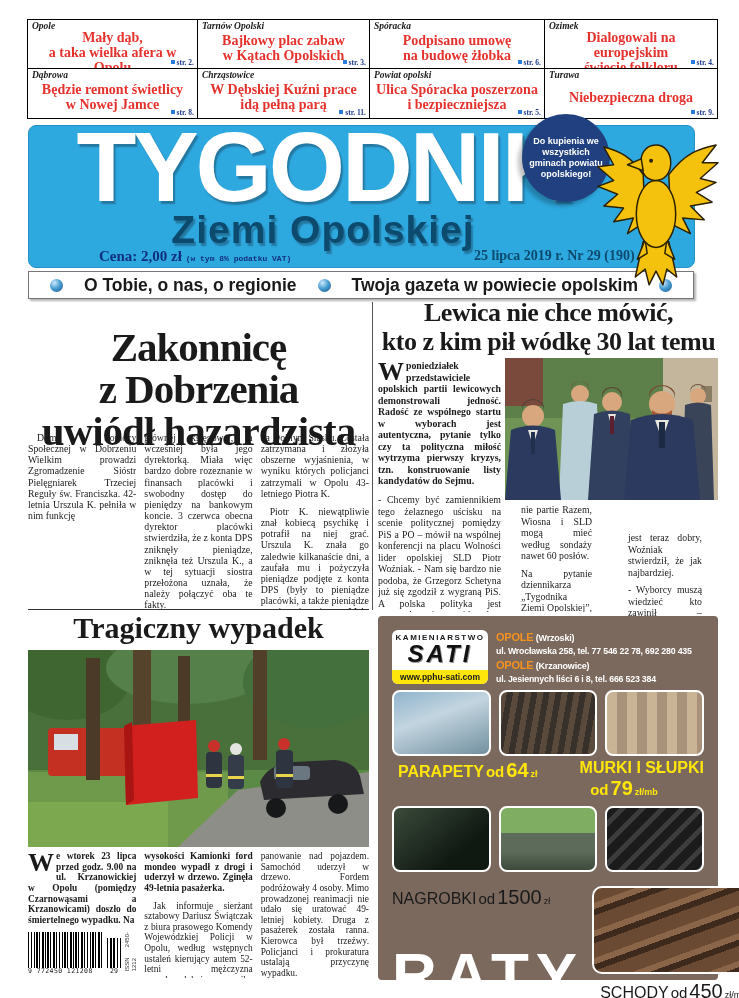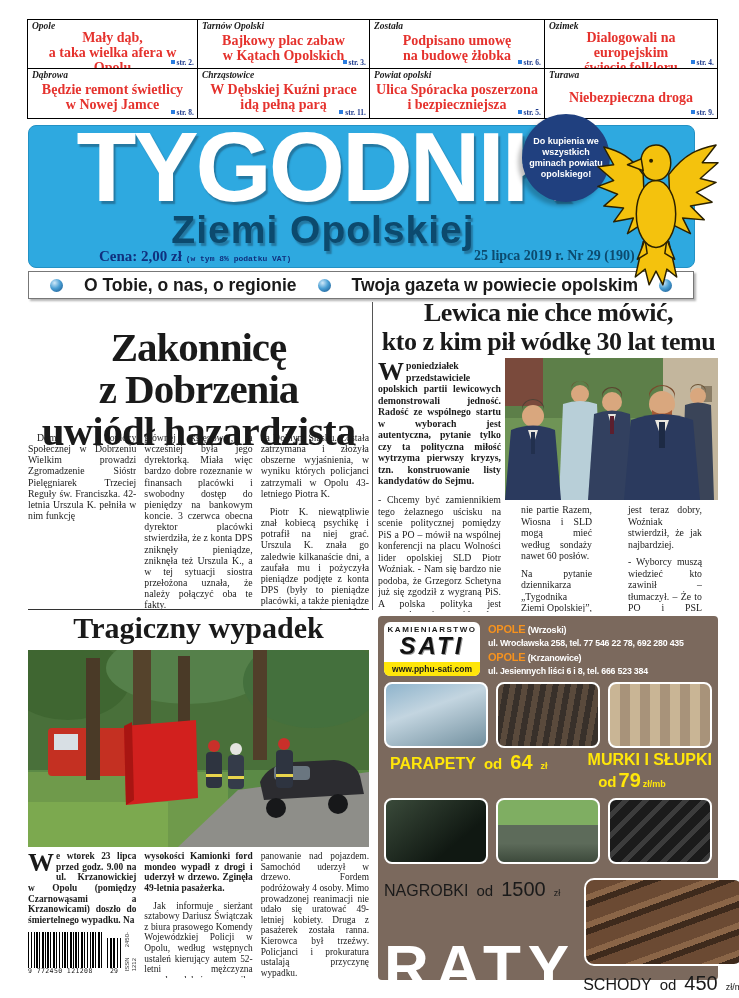--- a/index.html
+++ b/index.html
@@ -63,39 +63,39 @@
   .acc-cols .col{font-size:9.4px;line-height:1.13;}
 
   .pol-h{position:absolute;left:378px;top:299px;width:341px;text-align:center;font-weight:bold;
          font-size:26px;line-height:1.1;letter-spacing:-.5px;white-space:pre-line;}
   .pol-col1{position:absolute;left:378px;top:360px;width:123px;height:252px;overflow:hidden;
             font-size:9.8px;line-height:1.18;text-align:justify;}
   .pol-col1 p{margin:0 0 7px;}
   .pol-photo{position:absolute;left:505px;top:358px;width:213px;height:142px;}
   .pol-col2{position:absolute;left:505px;top:504px;width:103px;height:108px;overflow:hidden;
             font-size:9.8px;line-height:1.18;text-align:justify;}
-  .pol-col3{position:absolute;left:612px;top:504px;width:106px;height:108px;overflow:hidden;
+  .pol-col3{position:absolute;left:612px;top:532px;width:106px;height:108px;overflow:hidden;
             font-size:9.8px;line-height:1.18;text-align:justify;}
   .pol-col2 p,.pol-col3 p{margin:0 16px 6px;}
 
   
   .barcode{display:flex;position:relative;margin-top:4px;width:104px;}
   .bars-main{width:74px;height:36px;
      background:repeating-linear-gradient(90deg,#000 0 1px,#fff 1px 2.6px,#000 2.6px 4.4px,#fff 4.4px 5.6px);}
   .bc-digits{font-size:6.5px;font-family:"DejaVu Sans Mono",monospace;letter-spacing:.4px;}
   .bc-addon{margin-left:5px;text-align:center;}
   .bars-addon{width:14px;height:30px;margin-top:6px;
      background:repeating-linear-gradient(90deg,#000 0 1.5px,#fff 1.5px 3.2px);}
   .bc-d2{font-size:6.5px;font-family:"DejaVu Sans Mono",monospace;}
   .issn{position:absolute;left:96px;bottom:4px;writing-mode:vertical-rl;transform:rotate(180deg);
         font-size:6px;font-family:"Liberation Sans",sans-serif;color:#333;}
 
   
   .ad{position:absolute;left:378px;top:616px;width:340px;height:364px;background:#7b695d;
-      border-radius:4px;padding:6px;box-sizing:border-box;display:flex;flex-direction:column;
+      border-radius:4px;padding:14px;box-sizing:border-box;display:flex;flex-direction:column;
       font-family:"Liberation Sans",sans-serif;}
   .ad-head{display:flex;gap:8px;height:54px;flex:none;}
   .ad-logo{width:96px;background:#fff;border-radius:6px;overflow:hidden;display:flex;
            flex-direction:column;text-align:center;flex:none;}
   .ad-logo .kam{font-size:8px;font-weight:bold;letter-spacing:1.5px;margin-top:3px;}
   .ad-logo .sati{font-size:24px;font-weight:bold;font-style:italic;line-height:1;
                  letter-spacing:3px;color:#111;text-shadow:1px 1px 0 #9a9a9a;}
   .ad-logo .web{margin-top:auto;background:#ffe60a;font-size:8.5px;font-weight:bold;padding:2px 0;}
   .ad-contacts{flex:1;color:#fff;font-size:8.8px;font-weight:bold;line-height:1.4;
                letter-spacing:-.2px;white-space:nowrap;}
@@ -103,21 +103,21 @@
   .ad-contacts .area{color:#fff;font-size:9px;}
   .ad-row{display:flex;gap:8px;margin-top:6px;flex:none;}
   .ph{border:2px solid #fff;border-radius:8px;flex:1;height:62px;}
   .ph1{background:linear-gradient(160deg,#8fb4cc 0%,#c3d5e0 40%,#72909f 100%);}
   .ph2{background:repeating-linear-gradient(100deg,#5a4a3c 0 6px,#38302a 6px 12px);}
   .ph3{background:repeating-linear-gradient(90deg,#c9b595 0 10px,#a8937a 10px 20px);}
   .ph4{background:linear-gradient(140deg,#3a4a3a,#101812 70%);}
   .ph5{background:linear-gradient(180deg,#7fae62 0 40%,#5d6b5a 40% 70%,#3d4a3c 100%);}
   .ph6{background:repeating-linear-gradient(135deg,#1b1b1b 0 9px,#3c3c3c 9px 14px);}
   .ad-labels{display:flex;margin-top:3px;color:#ffe60a;font-weight:bold;align-items:flex-start;flex:none;}
-  .lbl{display:flex;align-items:baseline;gap:8px;}
+  .lbl{display:flex;align-items:baseline;gap:2px;}
   .lbl-name{font-size:16px;}
   .lbl-od{font-size:15px;}
   .lbl-val{font-size:20px;}
   .lbl-unit{font-size:9px;}
   .lbl-left{flex:1;padding-left:6px;}
   .lbl-right{width:160px;text-align:right;display:block;}
   .lbl-right .l2{display:flex;justify-content:center;align-items:baseline;gap:2px;}
   .ad-bottom{display:flex;gap:8px;margin-top:14px;flex:1;}
   .ad-bl{flex:1;display:flex;flex-direction:column;}
   .raty{font-size:62px;color:#fff;font-weight:bold;letter-spacing:7px;margin-top:auto;line-height:.9;}
@@ -138,21 +138,21 @@
 a taka wielka afera w Opolu</div>
       <div class="pref">str. 2.</div>
     </div>
     <div class="tz">
       <div class="loc">Tarnów Opolski</div>
       <div class="head">Bajkowy plac zabaw
 w Kątach Opolskich</div>
       <div class="pref">str. 3.</div>
     </div>
     <div class="tz">
-      <div class="loc">Została</div>
+      <div class="loc">Spóracka</div>
       <div class="head">Podpisano umowę
 na budowę żłobka</div>
       <div class="pref">str. 6.</div>
     </div>
     <div class="tz">
       <div class="loc">Ozimek</div>
       <div class="head">Dialogowali na europejskim
 święcie folkloru</div>
       <div class="pref">str. 4.</div>
     </div>

